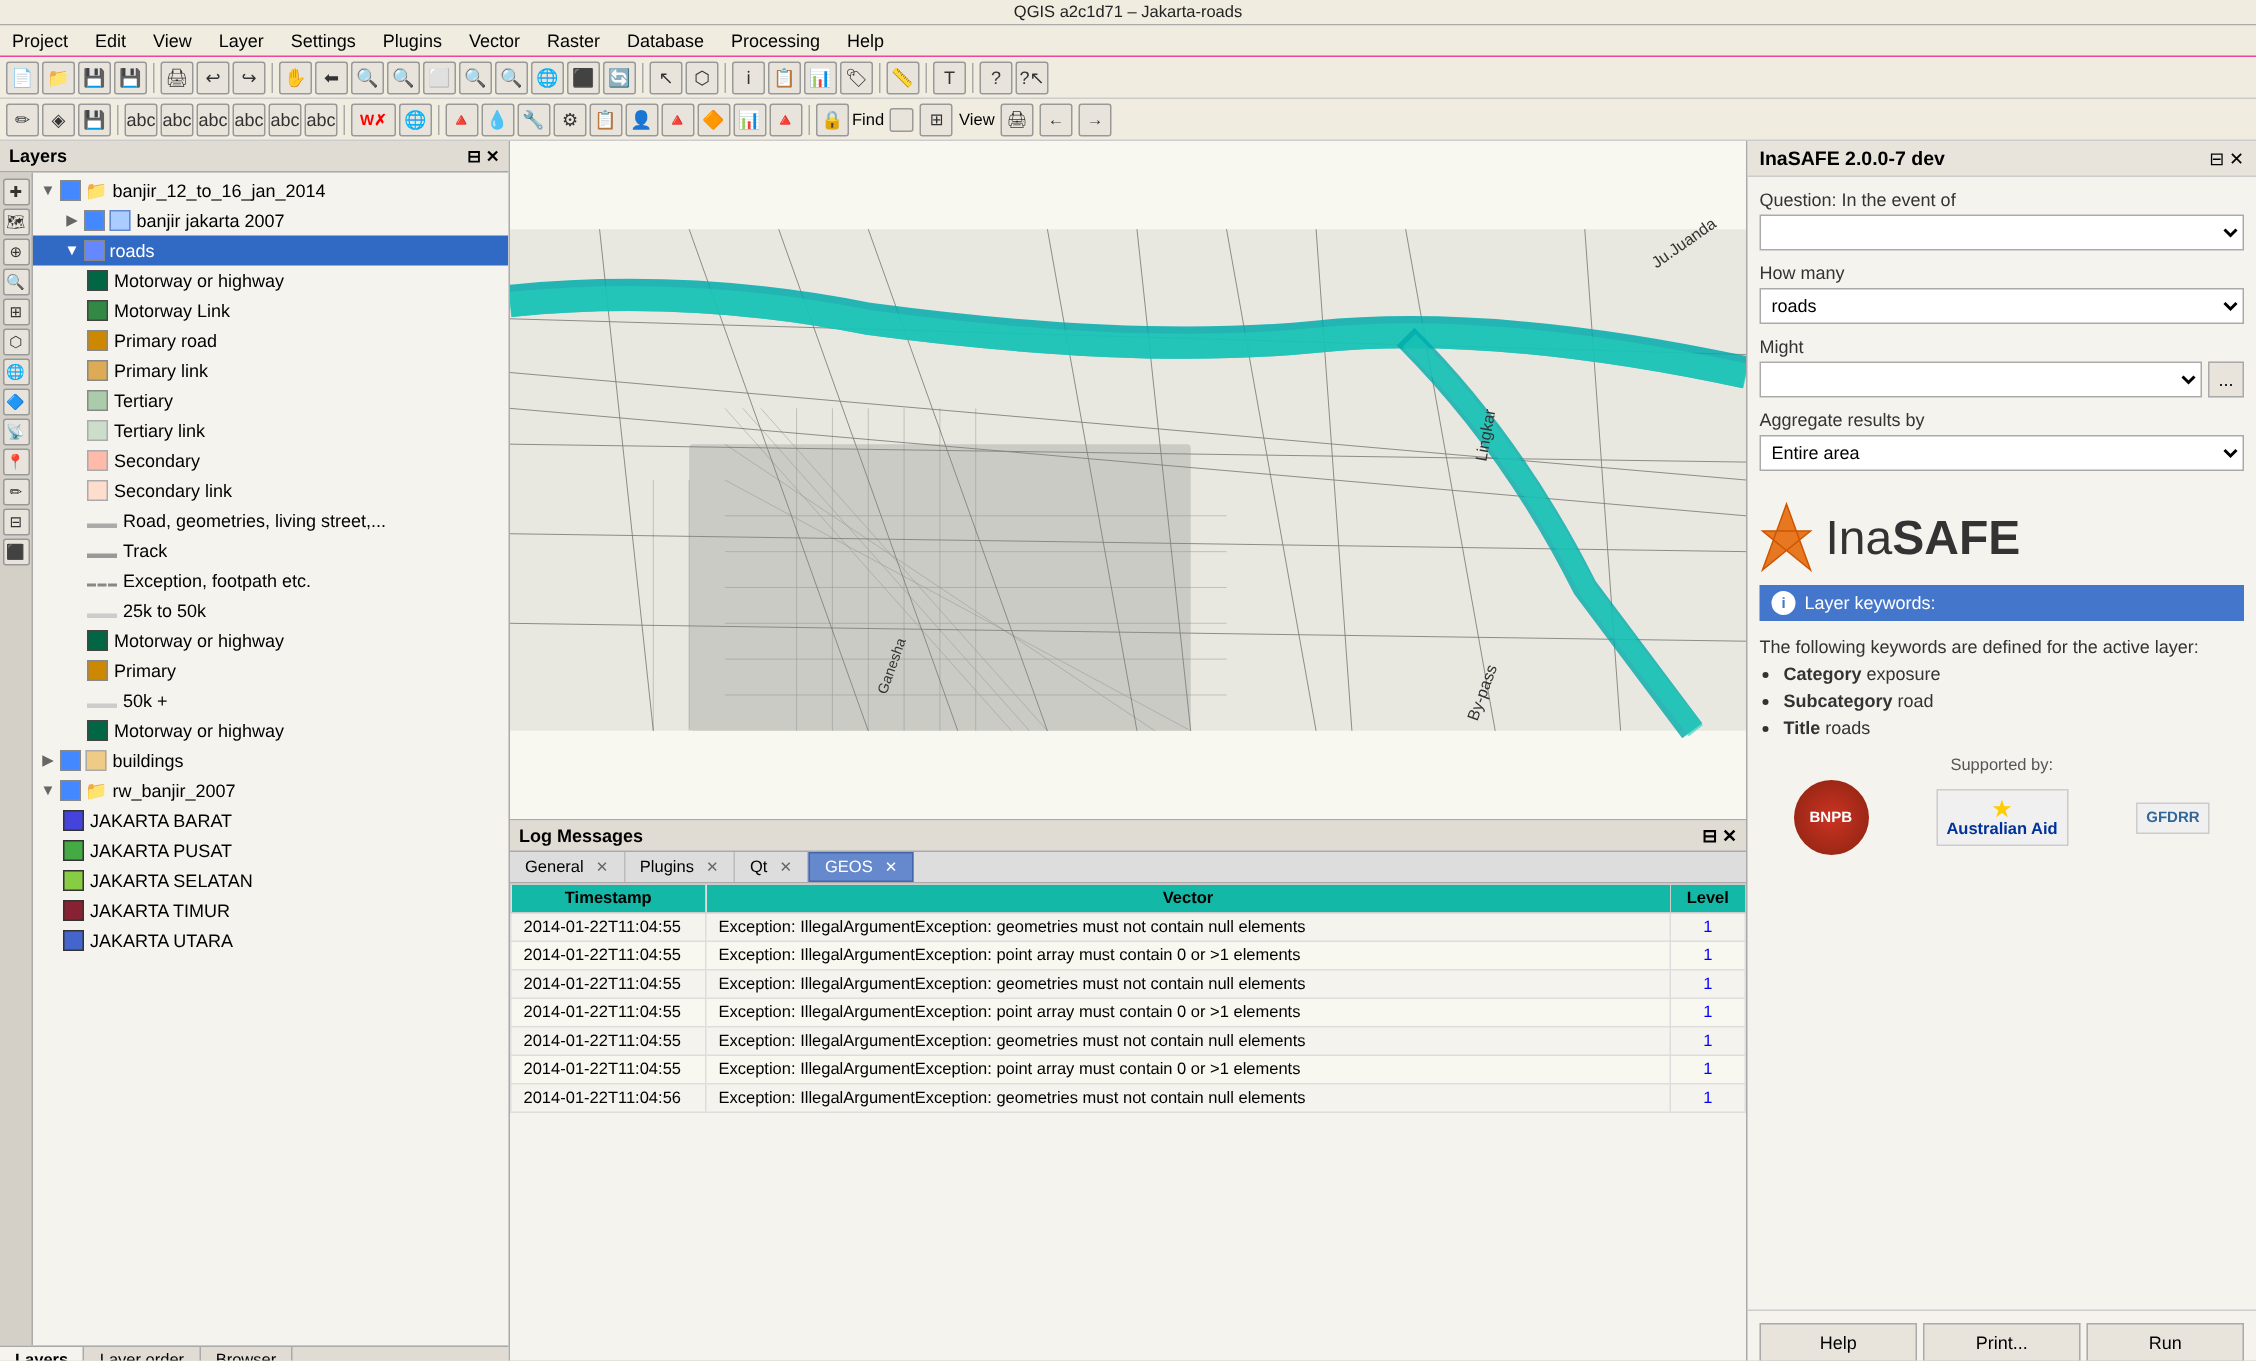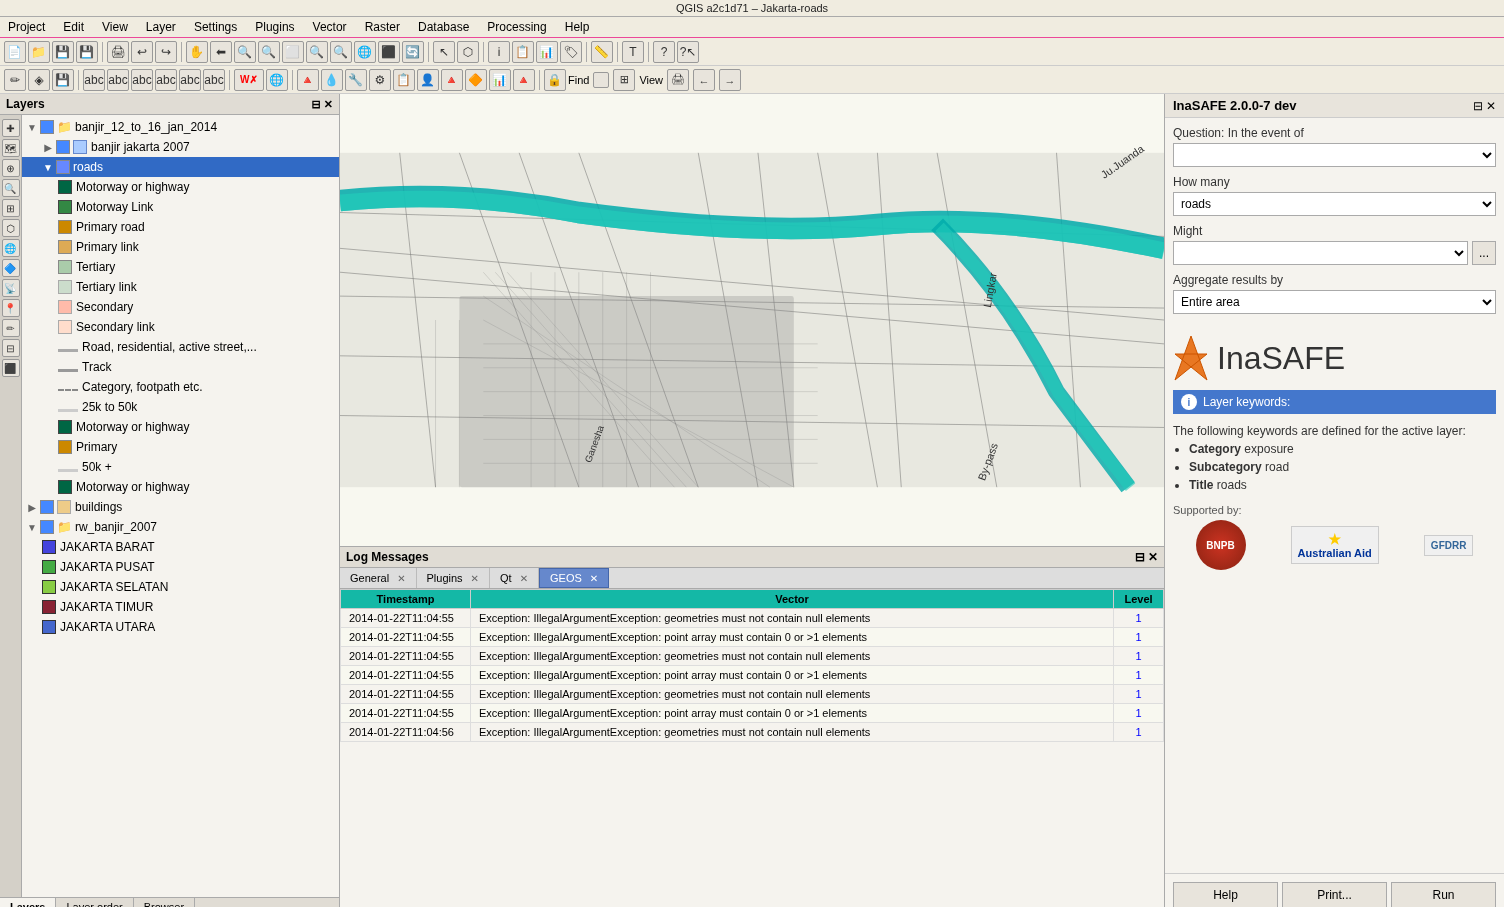--- a/index.html
+++ b/index.html
@@ -331,21 +331,21 @@
       color: #333;
       margin-bottom: 10px;
       line-height: 1.5;
     }
     #keywords-body li {
       margin-left: 16px;
     }
     #keywords-body .kw-bold { font-weight: bold; }
 
     #supported-by {
-      text-align: left;
+      text-align: center;
       font-size: 11px;
       color: #555;
       margin-bottom: 4px;
     }
 
     #logos-row {
       display: flex;
       align-items: center;
       justify-content: space-around;
       margin-bottom: 8px;
@@ -680,29 +680,29 @@
         <div class="layer-item layer-indent-2">
           <span style="display:inline-block;width:14px;height:14px;background:#ffbbaa;border:1px solid #aaa;margin-right:4px;flex-shrink:0;"></span>
           <span>Secondary</span>
         </div>
         <div class="layer-item layer-indent-2">
           <span style="display:inline-block;width:14px;height:14px;background:#ffddcc;border:1px solid #aaa;margin-right:4px;flex-shrink:0;"></span>
           <span>Secondary link</span>
         </div>
         <div class="layer-item layer-indent-2">
           <span style="display:inline-block;width:20px;height:3px;background:#aaaaaa;margin-right:4px;margin-top:6px;flex-shrink:0;"></span>
-          <span>Road, residential, active street,...</span>
+          <span>Road, geometries, living street,...</span>
         </div>
         <div class="layer-item layer-indent-2">
           <span style="display:inline-block;width:20px;height:3px;background:#999999;margin-right:4px;margin-top:6px;flex-shrink:0;"></span>
           <span>Track</span>
         </div>
         <div class="layer-item layer-indent-2">
           <span style="display:inline-block;width:20px;height:3px;border-top:2px dashed #888;margin-right:4px;margin-top:6px;flex-shrink:0;"></span>
-          <span>Category, footpath etc.</span>
+          <span>Exception, footpath etc.</span>
         </div>
         <div class="layer-item layer-indent-2">
           <span style="display:inline-block;width:20px;height:3px;background:#cccccc;margin-right:4px;margin-top:6px;flex-shrink:0;"></span>
           <span>25k to 50k</span>
         </div>
         <div class="layer-item layer-indent-2">
           <span style="display:inline-block;width:14px;height:14px;background:#006644;border:1px solid #444;margin-right:4px;flex-shrink:0;"></span>
           <span>Motorway or highway</span>
         </div>
         <div class="layer-item layer-indent-2">
@@ -938,21 +938,21 @@
       <div class="inasafe-label">Aggregate results by</div>
       <select class="inasafe-select">
         <option>Entire area</option>
       </select>
 
       
       <div id="inasafe-logo">
         <svg class="inasafe-orange" viewBox="0 0 36 48">
           <polygon points="18,2 34,46 2,20 34,20 2,46" fill="#e87722" stroke="#cc5500" stroke-width="1"></polygon>
         </svg>
-        <span id="inasafe-logo-text"><span style="font-weight:normal;font-size:32px;">Ina</span><span style="font-weight:normal;font-size:32px;">SAFE</span></span>
+        <span id="inasafe-logo-text"><span style="font-weight:normal;font-size:32px;">Ina</span><span style="font-weight:bold;font-size:32px;">SAFE</span></span>
       </div>
 
       
       <div id="keywords-header">
         <span style="background:#fff;color:#4477cc;border-radius:50%;width:16px;height:16px;display:inline-flex;align-items:center;justify-content:center;font-size:10px;font-weight:bold;">i</span>
         <span>Layer keywords:</span>
       </div>
 
       
       <div id="keywords-body">

